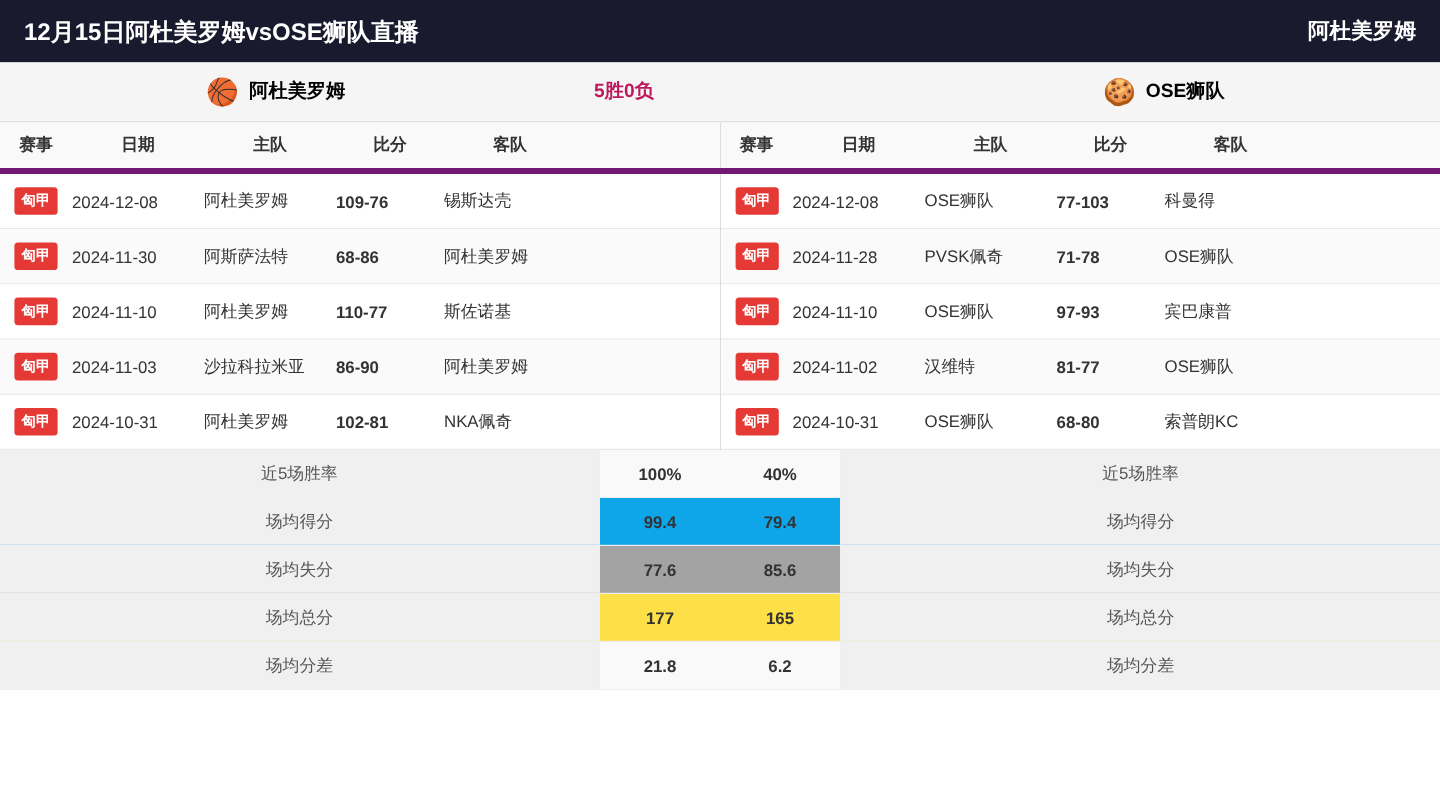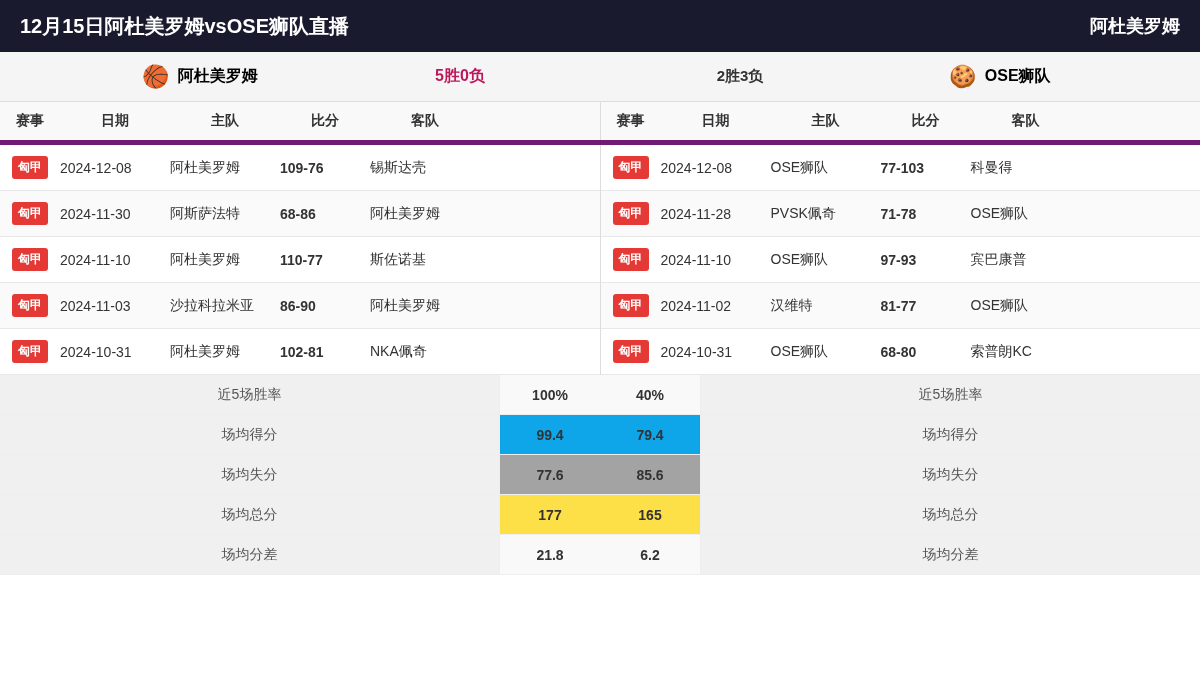--- a/index.html
+++ b/index.html
@@ -154,23 +154,20 @@
   <div class="team-header">
     <div style="flex:1; display:flex; align-items:center; justify-content:center; gap:8px;">
       <span style="font-size:22px;">🏀</span>
       <span style="font-size:16px; font-weight:bold;">阿杜美罗姆</span>
     </div>
     <div style="width:120px; display:flex; align-items:center; justify-content:center;">
       <span style="font-size:16px; font-weight:bold; color:#be185d;">5胜0负</span>
     </div>
     <div style="width:160px; display:flex; align-items:center; justify-content:center;">
     </div>
-    <div style="width:120px; display:flex; align-items:center; justify-content:center;">
-      <span style="font-size:15px; font-weight:bold; color:#333;">2胜3负</span>
-    </div>
     <div style="flex:1; display:flex; align-items:center; justify-content:center; gap:8px;">
       <span style="font-size:22px;">🍪</span>
       <span style="font-size:16px; font-weight:bold;">OSE狮队</span>
     </div>
   </div>
 
   <div class="panels-header">
     <div class="left-cols">
       <div>赛事</div>
       <div>日期</div>

